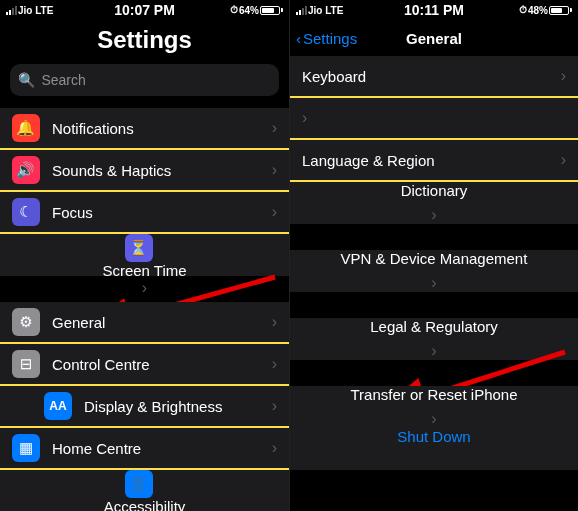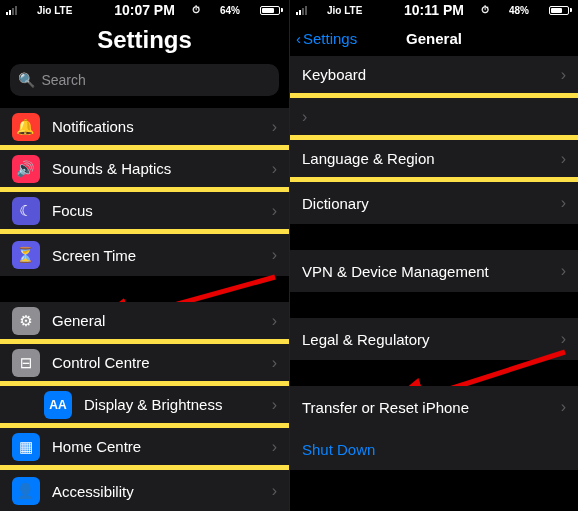--- a/index.html
+++ b/index.html
@@ -1,30 +1,30 @@
 <!DOCTYPE html>
 <html><head>
 <meta charset="utf-8">
 <style>
   * { margin:0; padding:0; box-sizing:border-box; font-family:-apple-system,"SF Pro Text","Helvetica Neue",Arial,sans-serif; }
   body { background:#000; width:578px; height:511px; overflow:hidden; display:flex; }
   .screen { width:289px; height:511px; background:#000; color:#fff; position:relative; overflow:hidden; }
   .screen + .screen { border-left:1px solid #222; }
   .statusbar { height:20px; display:flex; align-items:center; justify-content:space-between; padding:0 6px; font-size:10px; font-weight:600; color:#fff; }
-  .sb-left,.sb-right { display:flex; align-items:center; gap:20px; }
+  .sb-left,.sb-right { display:flex; align-items:center; gap:1px; }
   .sb-time { position:absolute; left:0; right:0; text-align:center; font-size:14px; font-weight:600; }
   .title-large { font-size:24px; font-weight:700; text-align:center; padding:6px 0 10px; }
   .navbar { height:36px; display:flex; align-items:center; justify-content:center; position:relative; font-size:15px; }
   .navback { position:absolute; left:6px; color:#0a84ff; font-size:15px; display:flex; align-items:center; gap:2px; }
   .navtitle { font-weight:600; }
   .searchbox { margin:0 10px 12px; background:#1c1c1e; border-radius:10px; height:32px; display:flex; align-items:center; padding:0 8px; color:#8e8e93; font-size:14px; }
   .searchbox .mag { margin-right:6px; font-size:14px; }
   .section-gap { height:26px; background:#000; }
-  .row { height:42px; background:#1c1c1e; display:flex; align-items:center; padding:0 12px; border-bottom:5px solid #fde047; position:relative; }
-  .row:last-child { border-bottom:none; }
+  .row { height:42px; background:#1c1c1e; display:flex; align-items:center; padding:0 12px; border-bottom:2px solid #fde047; position:relative; }
+  .row:last-child { border-bottom:none;flex-direction:column; }
   .row .icon { width:28px; height:28px; border-radius:6px; display:flex; align-items:center; justify-content:center; margin-right:12px; font-size:15px; color:#fff; flex-shrink:0; }
   .row .label { flex:1; font-size:15px; color:#fff; }
   .row .chev { color:#5a5a5e; font-size:16px; }
   .row.blue .label { color:#0a84ff; }
   .bg-red { background:#ff3b30; }
   .bg-pink { background:#ff2d55; }
   .bg-indigo { background:#5856d6; }
   .bg-purple { background:#5e5ce6; }
   .bg-gray { background:#8e8e93; }
   .bg-bluesq { background:#007aff; }

